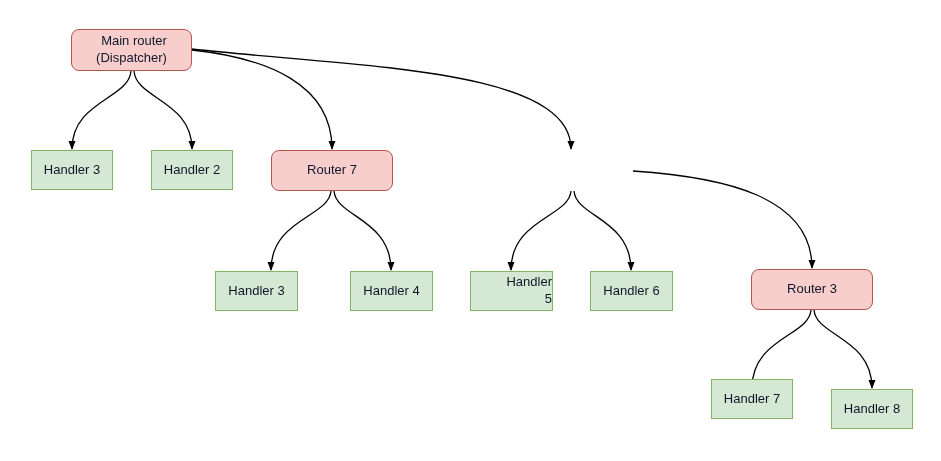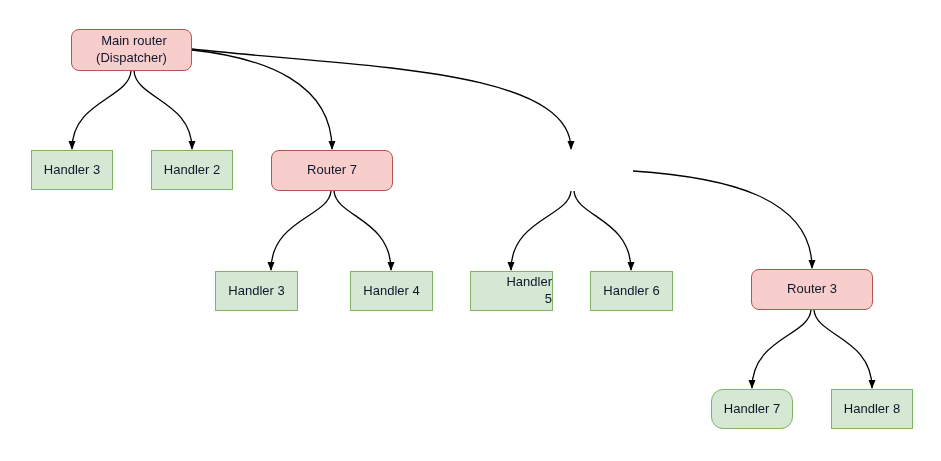--- a/index.html
+++ b/index.html
@@ -107,21 +107,21 @@
   </div>
 
   <div class="node handler" style="left:590px; top:271px; width:83px; height:40px;">
     <span class="node-label">Handler 6</span>
   </div>
 
   <div class="node router" style="left:751px; top:269px; width:122px; height:41px;">
     <span class="node-label">Router 3</span>
   </div>
 
-  <div class="node handler" style="left:711px; top:389px; width:82px; height:40px;border-radius:12px;">
+  <div class="node handler" style="left:711px; top:379px; width:82px; height:40px;">
     <span class="node-label">Handler 7</span>
   </div>
 
   <div class="node handler" style="left:831px; top:389px; width:82px; height:40px;">
     <span class="node-label">Handler 8</span>
   </div>
 
 </div>
 
 </body></html>

